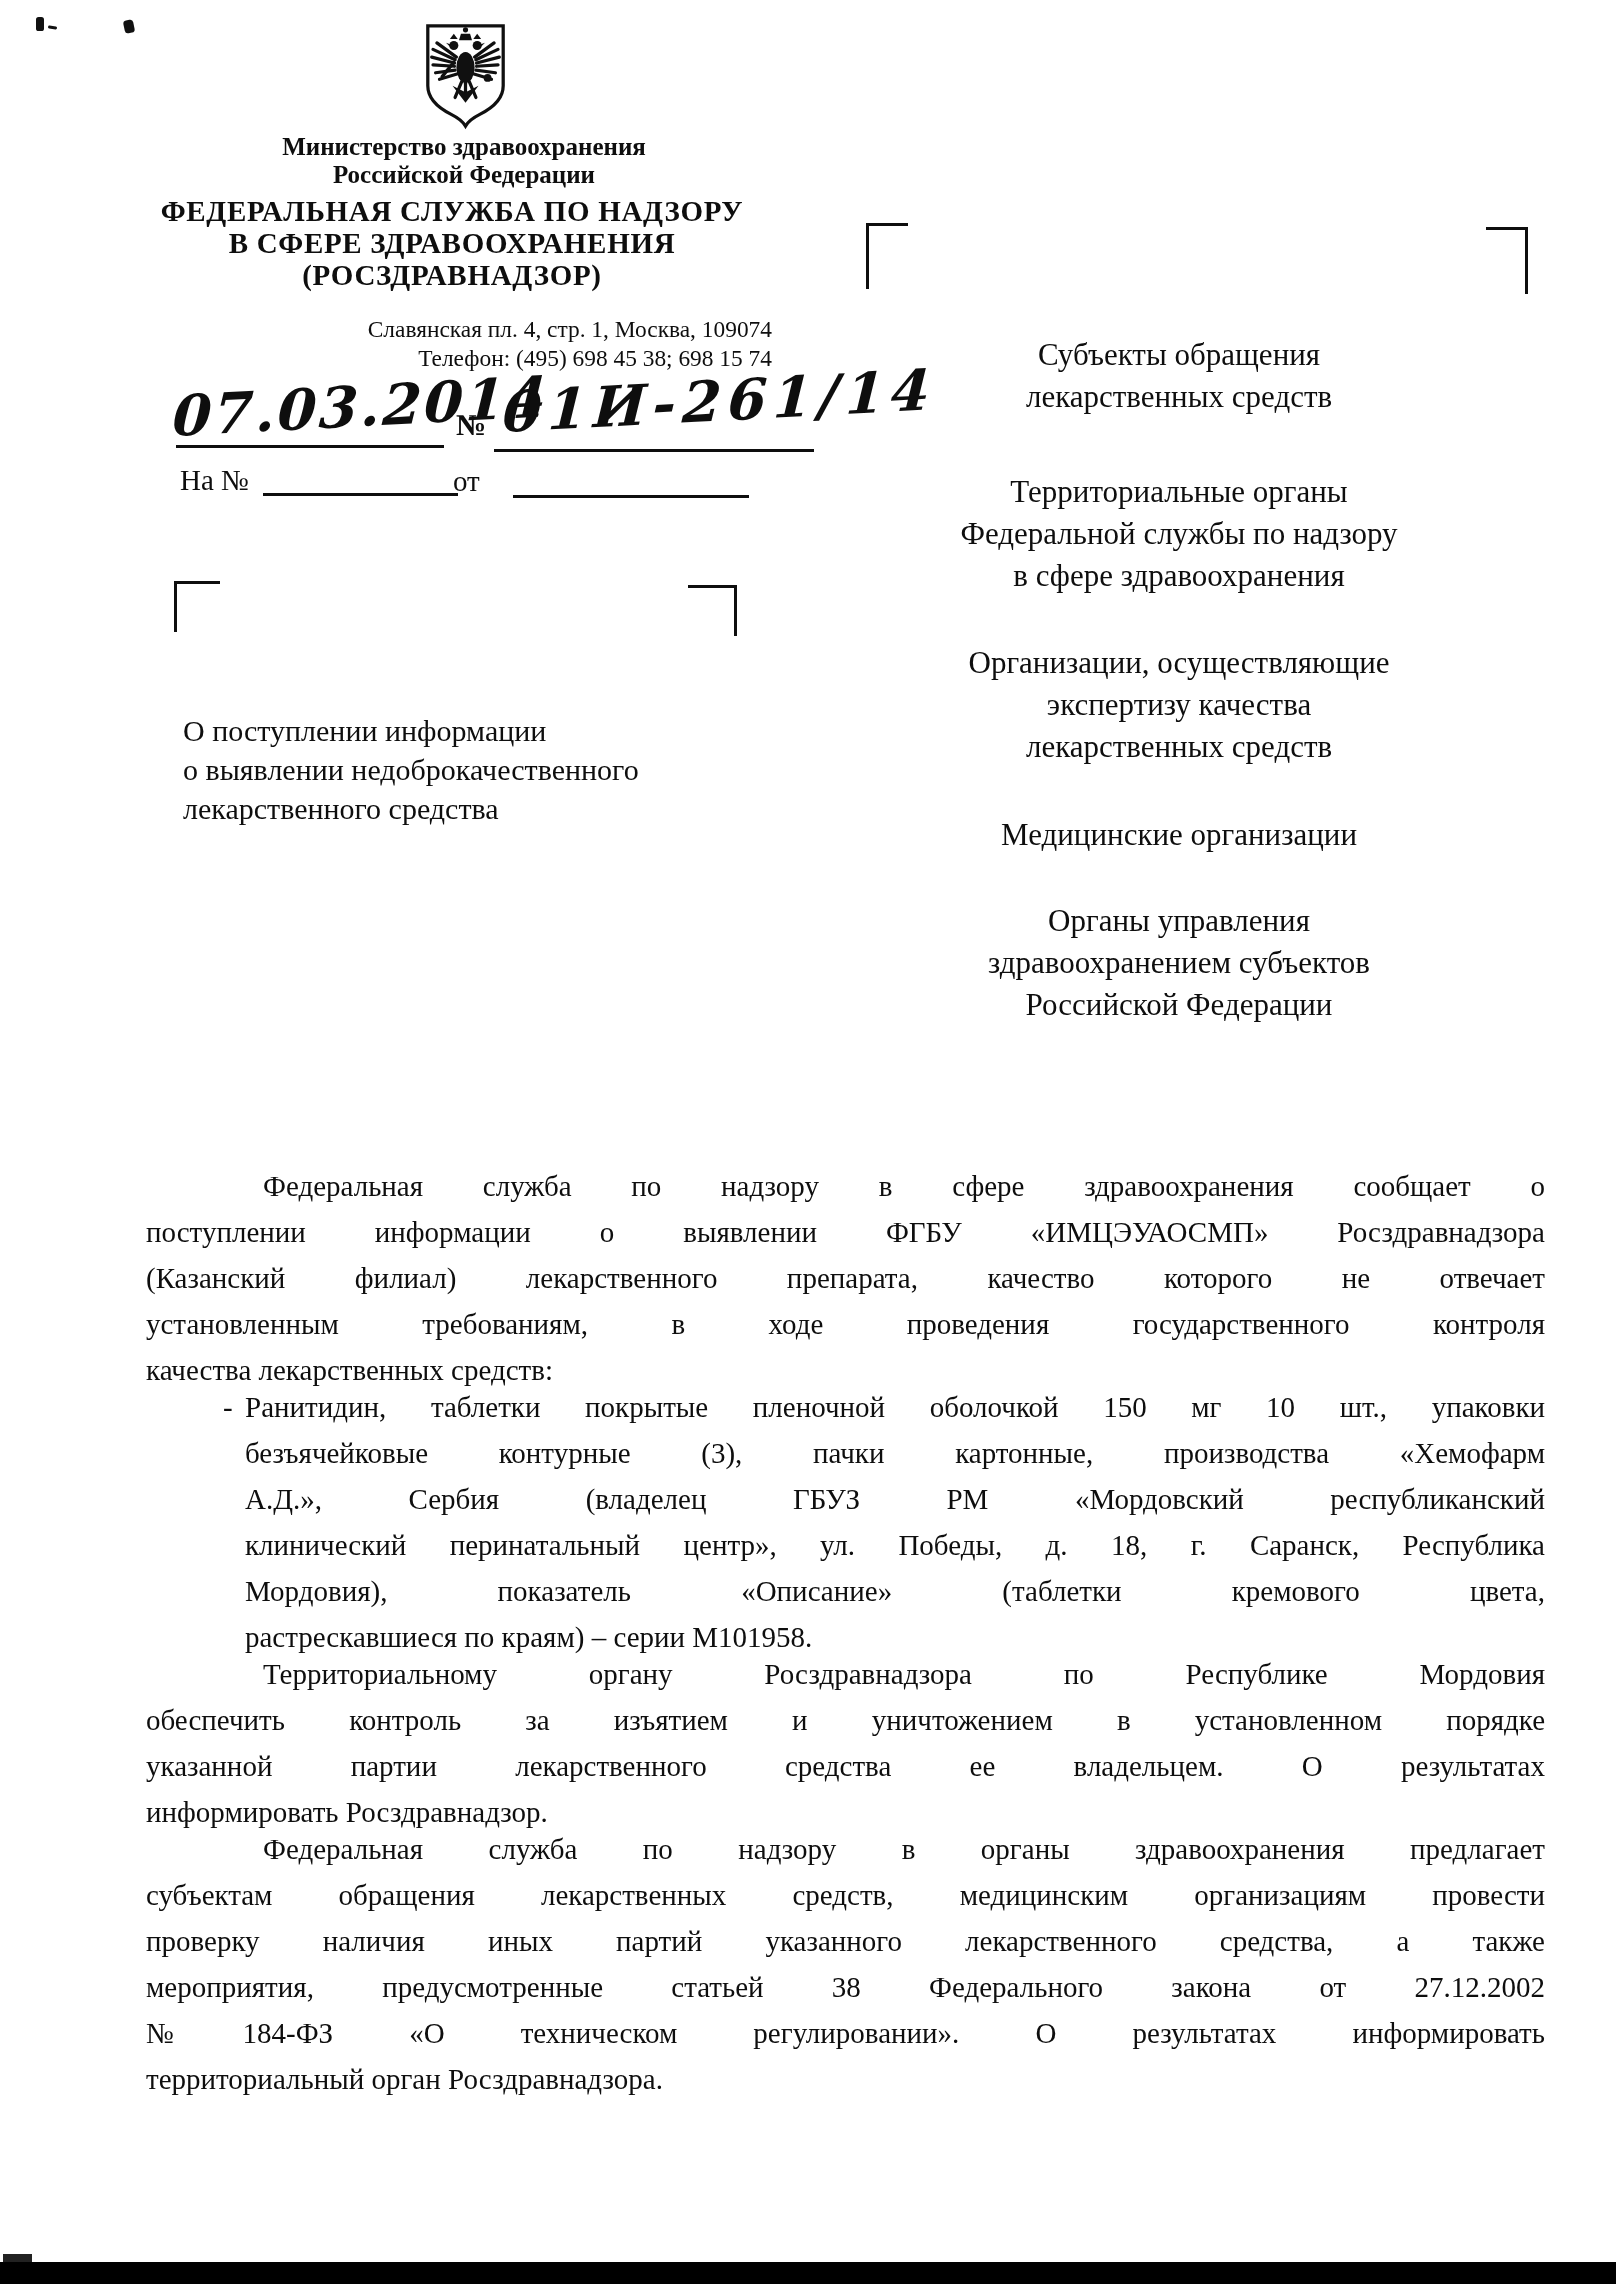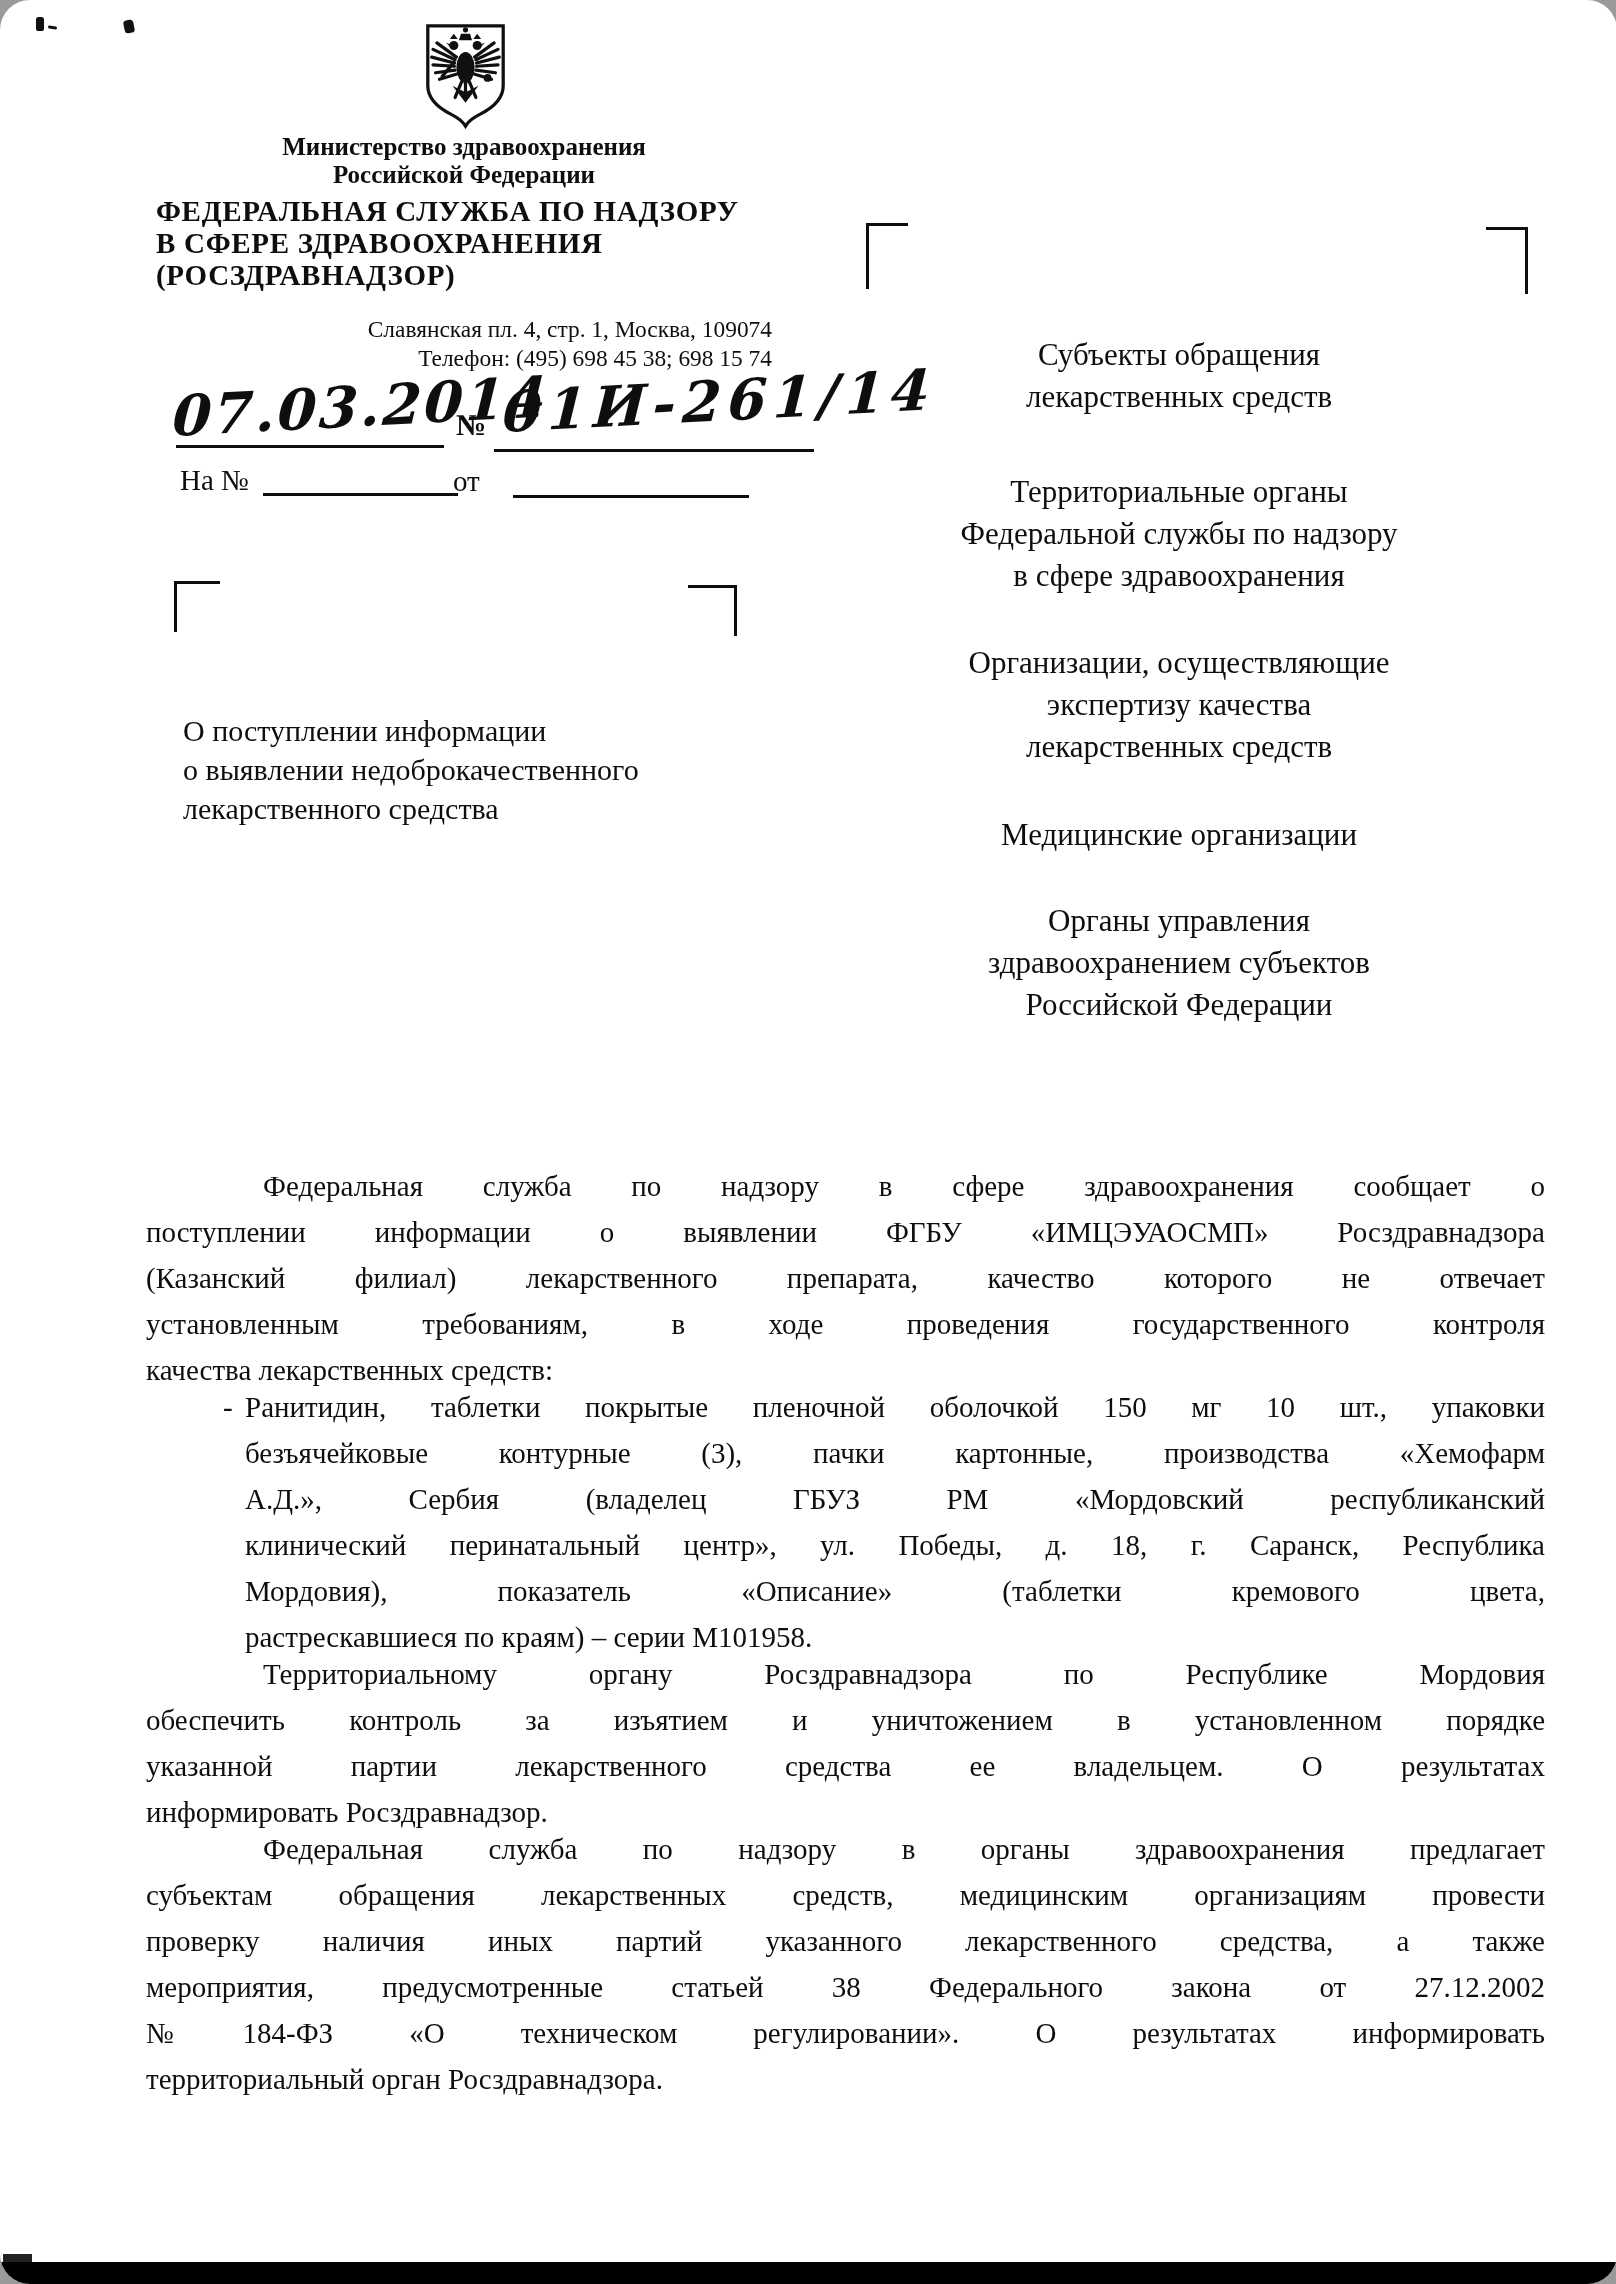--- a/index.html
+++ b/index.html
@@ -1,26 +1,25 @@
 <!DOCTYPE html>
 <html style="font-size:10.4px"><head>
 <meta charset="utf-8">
 <style>
   html,body{margin:0;padding:0;background:#9a9a9a;}
   .page{
     position:relative;width:1617px;height:2284px;background:#ffffff;
     font-family:"Liberation Serif","DejaVu Serif",serif;color:#0e0e0e;
     overflow:hidden;
-    border-radius:30px;
   }
   
   .emblem{position:absolute;left:420px;top:22px;width:91px;height:108px;}
   .ministry{position:absolute;left:156px;top:133px;width:616px;text-align:center;
     font-weight:bold;font-size:25px;line-height:28px;}
-  .service{position:absolute;left:156px;top:195px;width:616px;
+  .service{position:absolute;left:144px;top:195px;width:616px;text-align:center;
     font-weight:bold;font-size:29px;line-height:32px;letter-spacing:0.7px;}
   .address{position:absolute;left:156px;top:315px;width:616px;text-align:right;
     font-size:23.4px;line-height:29px;}
   
   .hw{position:absolute;font-family:"DejaVu Serif",serif;font-style:italic;font-weight:bold;
     font-size:56px;transform:rotate(-3deg) skewX(-6deg);transform-origin:left bottom;
     white-space:nowrap;letter-spacing:2.6px;}
   .hw-date{left:171px;top:383px;}
   .hw-number{left:501px;top:379px;letter-spacing:6.5px;}
   .numsign{position:absolute;left:456px;top:408px;font-size:30px;font-weight:bold;}

